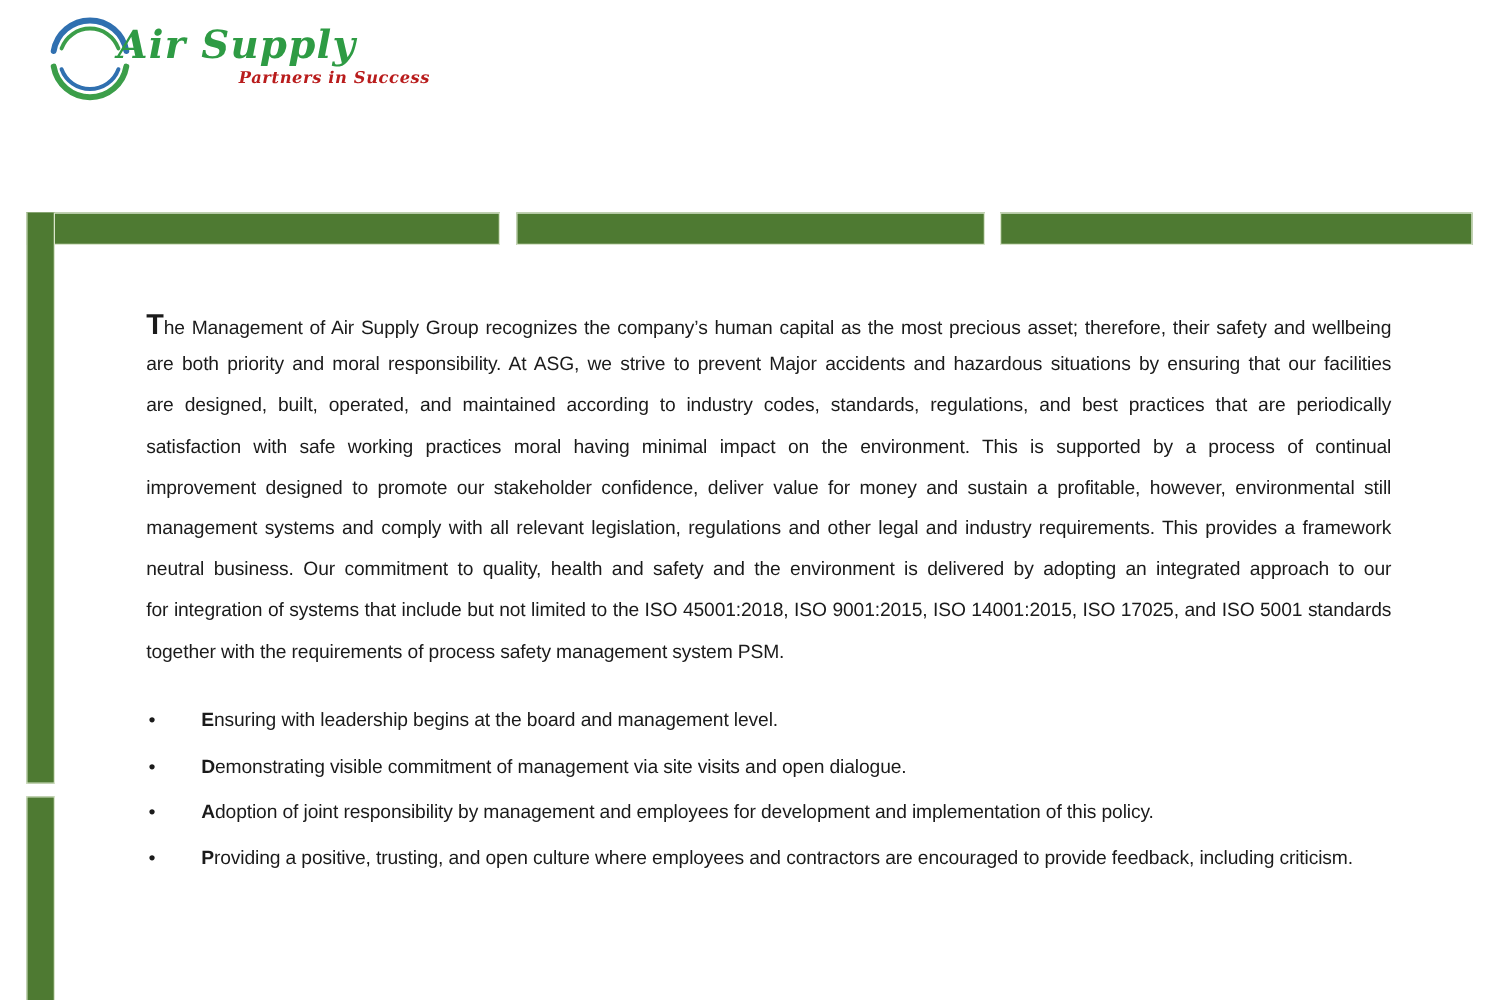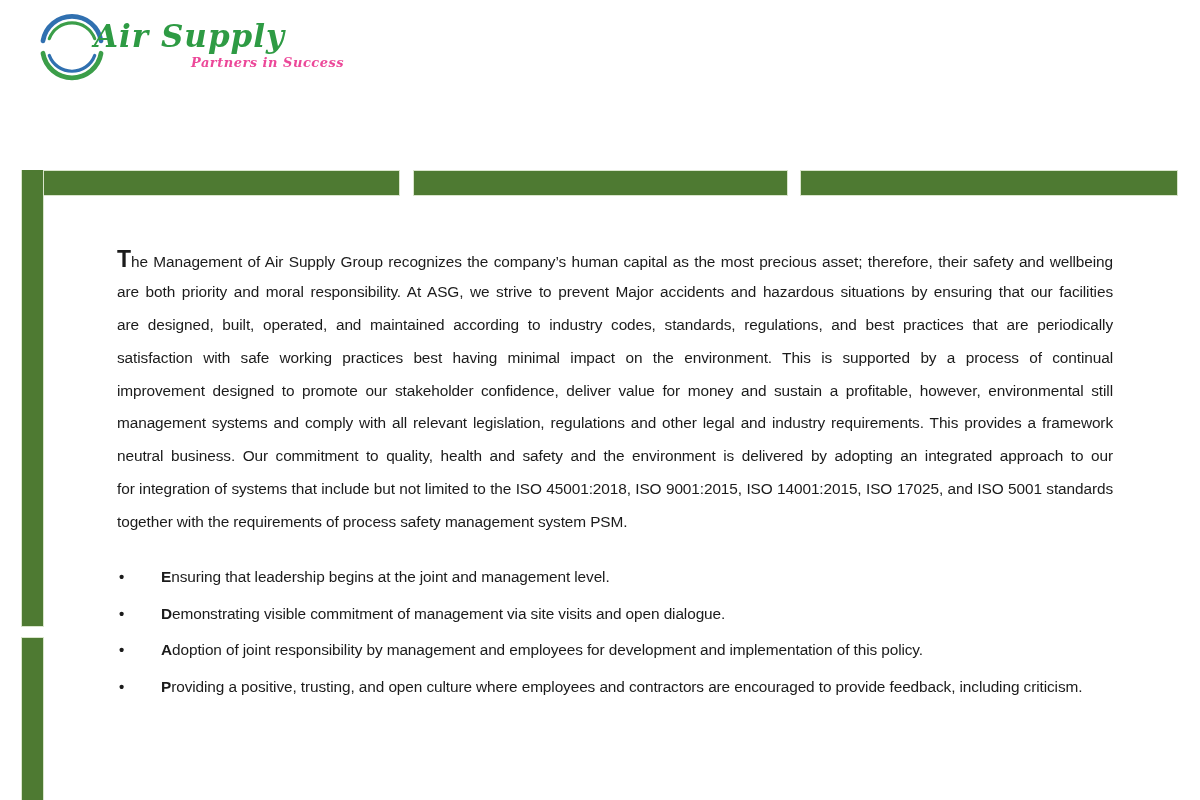--- a/index.html
+++ b/index.html
@@ -60,45 +60,45 @@
 <div class="page">
 
   <svg class="logo-mark" viewBox="0 0 76 76">
     <path d="M 10.4 33.1 A 28 28 0 0 1 65.6 33.1" fill="none" stroke-width="4.5" stroke-linecap="round" stroke="#3070b0"></path>
     <path d="M 16.4 31.1 A 23 23 0 0 1 59.6 31.1" fill="none" stroke-width="3" stroke-linecap="round" stroke="#3b9e49"></path>
     <path d="M 10.4 44.9 A 28 28 0 0 0 65.6 44.9" fill="none" stroke-width="4.5" stroke-linecap="round" stroke="#3b9e49"></path>
     <path d="M 16.4 46.9 A 23 23 0 0 0 59.6 46.9" fill="none" stroke-width="3" stroke-linecap="round" stroke="#3070b0"></path>
   </svg>
 
   <div class="brand-name" style="color: rgb(46, 155, 68);">Air Supply</div>
-  <div class="brand-tagline" style="color: #ec4899;">Partners in Success</div>
+  <div class="brand-tagline" style="color: #b91c1c;">Partners in Success</div>
 
 
   <div class="bar bar-top-1" style="background: rgb(78, 122, 50);"></div>
   <div class="bar bar-top-2" style="background: rgb(78, 122, 50);"></div>
   <div class="bar bar-top-3" style="background: rgb(78, 122, 50);"></div>
   <div class="bar bar-left-1" style="background: rgb(78, 122, 50);"></div>
   <div class="bar bar-left-2" style="background: rgb(78, 122, 50);"></div>
 
   <div class="content">
 
     <div class="pline"><span class="lead-cap">T</span><span>he Management of Air Supply Group recognizes the company’s human capital as the most precious asset; therefore, their safety and wellbeing</span></div>
     <div class="pline">are both priority and moral responsibility. At ASG, we strive to prevent Major accidents and hazardous situations by ensuring that our facilities</div>
     <div class="pline">are designed, built, operated, and maintained according to industry codes, standards, regulations, and best practices that are periodically</div>
-    <div class="pline">satisfaction with safe working practices best having minimal impact on the environment. This is supported by a process of continual</div>
+    <div class="pline">satisfaction with safe working practices moral having minimal impact on the environment. This is supported by a process of continual</div>
     <div class="pline">improvement designed to promote our stakeholder confidence, deliver value for money and sustain a profitable, however, environmental still</div>
     <div class="pline">management systems and comply with all relevant legislation, regulations and other legal and industry requirements. This provides a framework</div>
     <div class="pline">neutral business. Our commitment to quality, health and safety and the environment is delivered by adopting an integrated approach to our</div>
     <div class="pline">for integration of systems that include but not limited to the ISO 45001:2018, ISO 9001:2015, ISO 14001:2015, ISO 17025, and ISO 5001 standards</div>
     <div class="pline last">together with the requirements of process safety management system PSM.</div>
 
 
     <div class="bullets">
       <div class="bullet-row">
-        <span class="bullet-marker">•</span><span class="bullet-lead">E</span><span>nsuring that leadership begins at the joint and management level.</span>
+        <span class="bullet-marker">•</span><span class="bullet-lead">E</span><span>nsuring with leadership begins at the board and management level.</span>
       </div>
       <div class="bullet-row">
         <span class="bullet-marker">•</span><span class="bullet-lead">D</span><span>emonstrating visible commitment of management via site visits and open dialogue.</span>
       </div>
       <div class="bullet-row">
         <span class="bullet-marker">•</span><span class="bullet-lead">A</span><span>doption of joint responsibility by management and employees for development and implementation of this policy.</span>
       </div>
       <div class="bullet-row">
         <span class="bullet-marker">•</span><span class="bullet-lead">P</span><span>roviding a positive, trusting, and open culture where employees and contractors are encouraged to provide feedback, including criticism.</span>
       </div>

